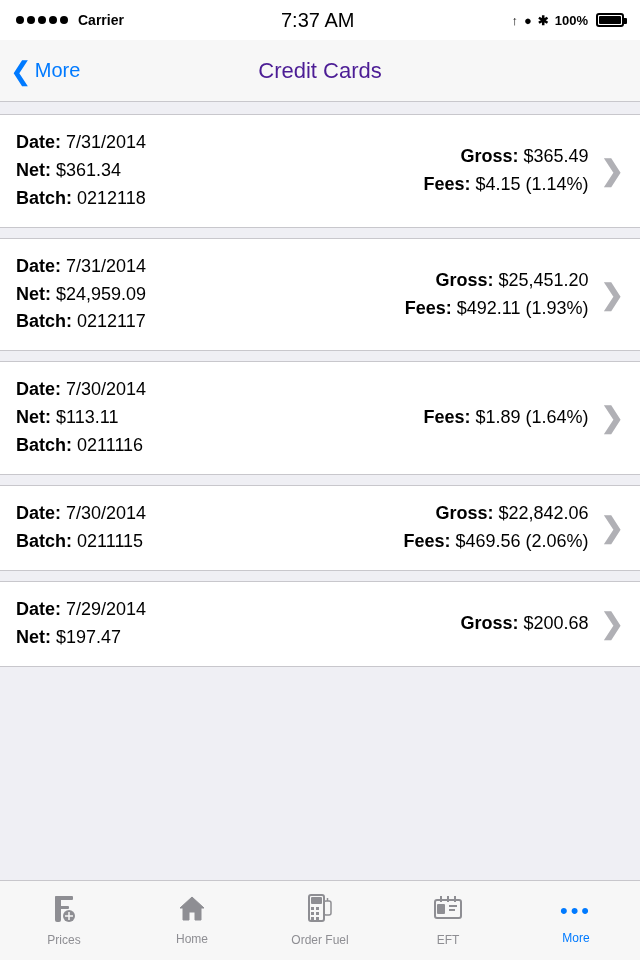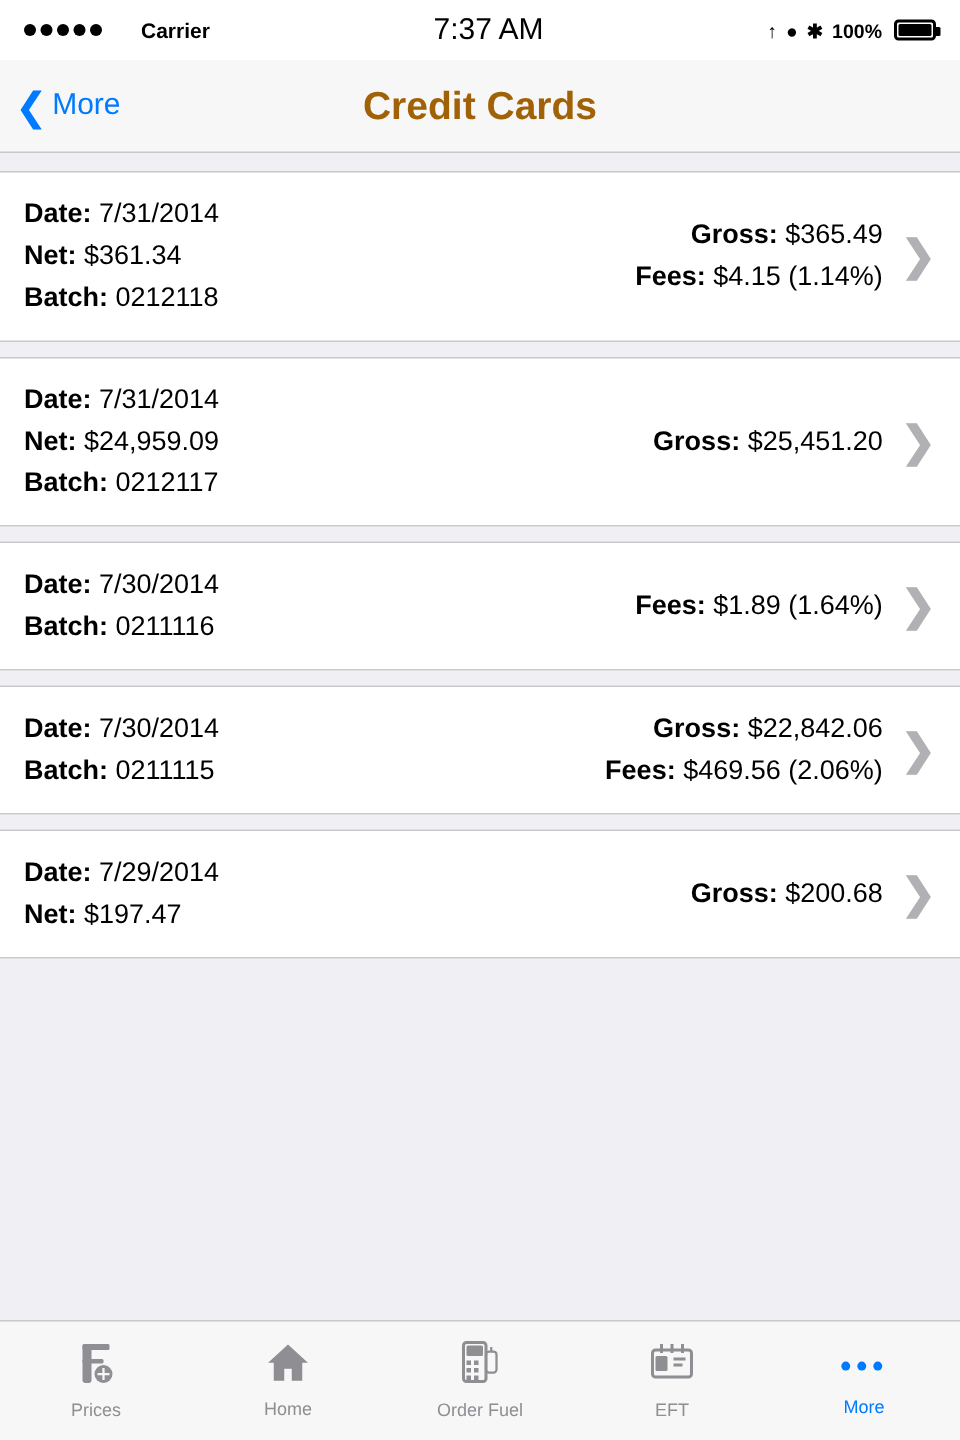--- a/index.html
+++ b/index.html
@@ -19,21 +19,21 @@
       display: flex;
       align-items: center;
       justify-content: space-between;
       padding: 0 16px;
       font-size: 14px;
       font-weight: 600;
     }
     .status-left {
       display: flex;
       align-items: center;
-      gap: 20px;
+      gap: 4px;
     }
     .dots {
       display: flex; gap: 3px;
     }
     .dot {
       width: 8px; height: 8px; background: #000; border-radius: 50%;
     }
     .carrier-text { margin-left: 6px; font-size: 14px; }
     .status-center { font-size: 20px; font-weight: 400; }
     .status-right {
@@ -89,23 +89,23 @@
       font-size: 26px;
       color: #007aff;
       margin-right: 1px;
       line-height: 1;
     }
     .nav-back-text {
       font-size: 20px;
       color: #007aff;
     }
     .nav-title {
-      font-size: 26px;
-      font-weight: 700;
-      color: #a16207;
+      font-size: 22px;
+      font-weight: 400;
+      color: #4c1d95;
     }
 
     
     .content {
       padding: 12px 0;
     }
 
     
     .card-row {
       background: #fff;
@@ -233,27 +233,29 @@
   </div>
 
   <div class="card-row" id="row-1">
     <div class="card-left">
       <div class="row-line"><strong>Date:</strong> 7/31/2014</div>
       <div class="row-line"><strong>Net:</strong> $24,959.09</div>
       <div class="row-line"><strong>Batch:</strong> 0212117</div>
     </div>
     <div class="card-right">
       <div class="row-line"><strong>Gross:</strong> $25,451.20</div>
+      <div class="row-line"><strong>Fees:</strong> $492.11 (1.93%)</div>
     </div>
     <span class="chevron-right">❯</span>
   </div>
 
   <div class="card-row" id="row-2">
     <div class="card-left">
       <div class="row-line"><strong>Date:</strong> 7/30/2014</div>
+      <div class="row-line"><strong>Net:</strong> $113.11</div>
       <div class="row-line"><strong>Batch:</strong> 0211116</div>
     </div>
     <div class="card-right">
       <div class="row-line"><strong>Fees:</strong> $1.89 (1.64%)</div>
     </div>
     <span class="chevron-right">❯</span>
   </div>
 
   <div class="card-row" id="row-3">
     <div class="card-left">

